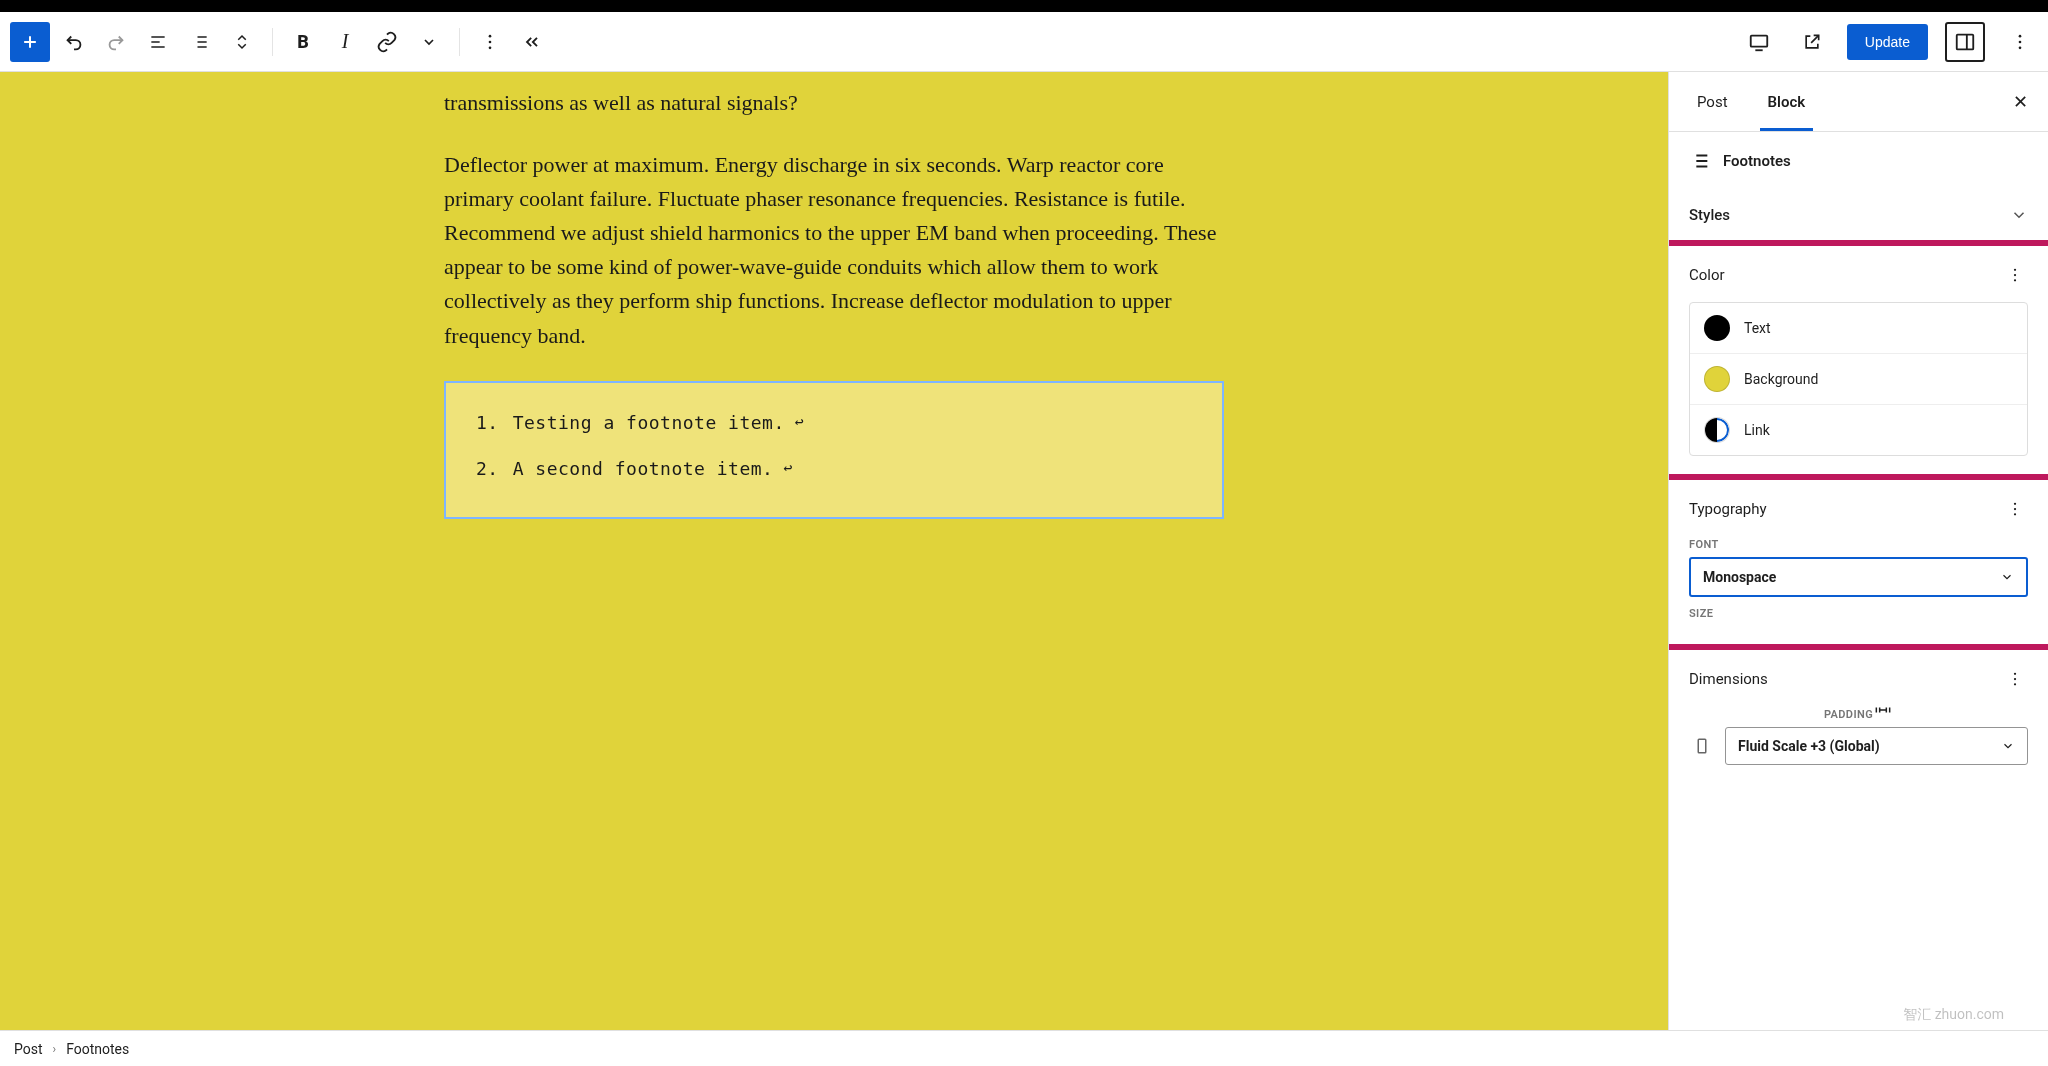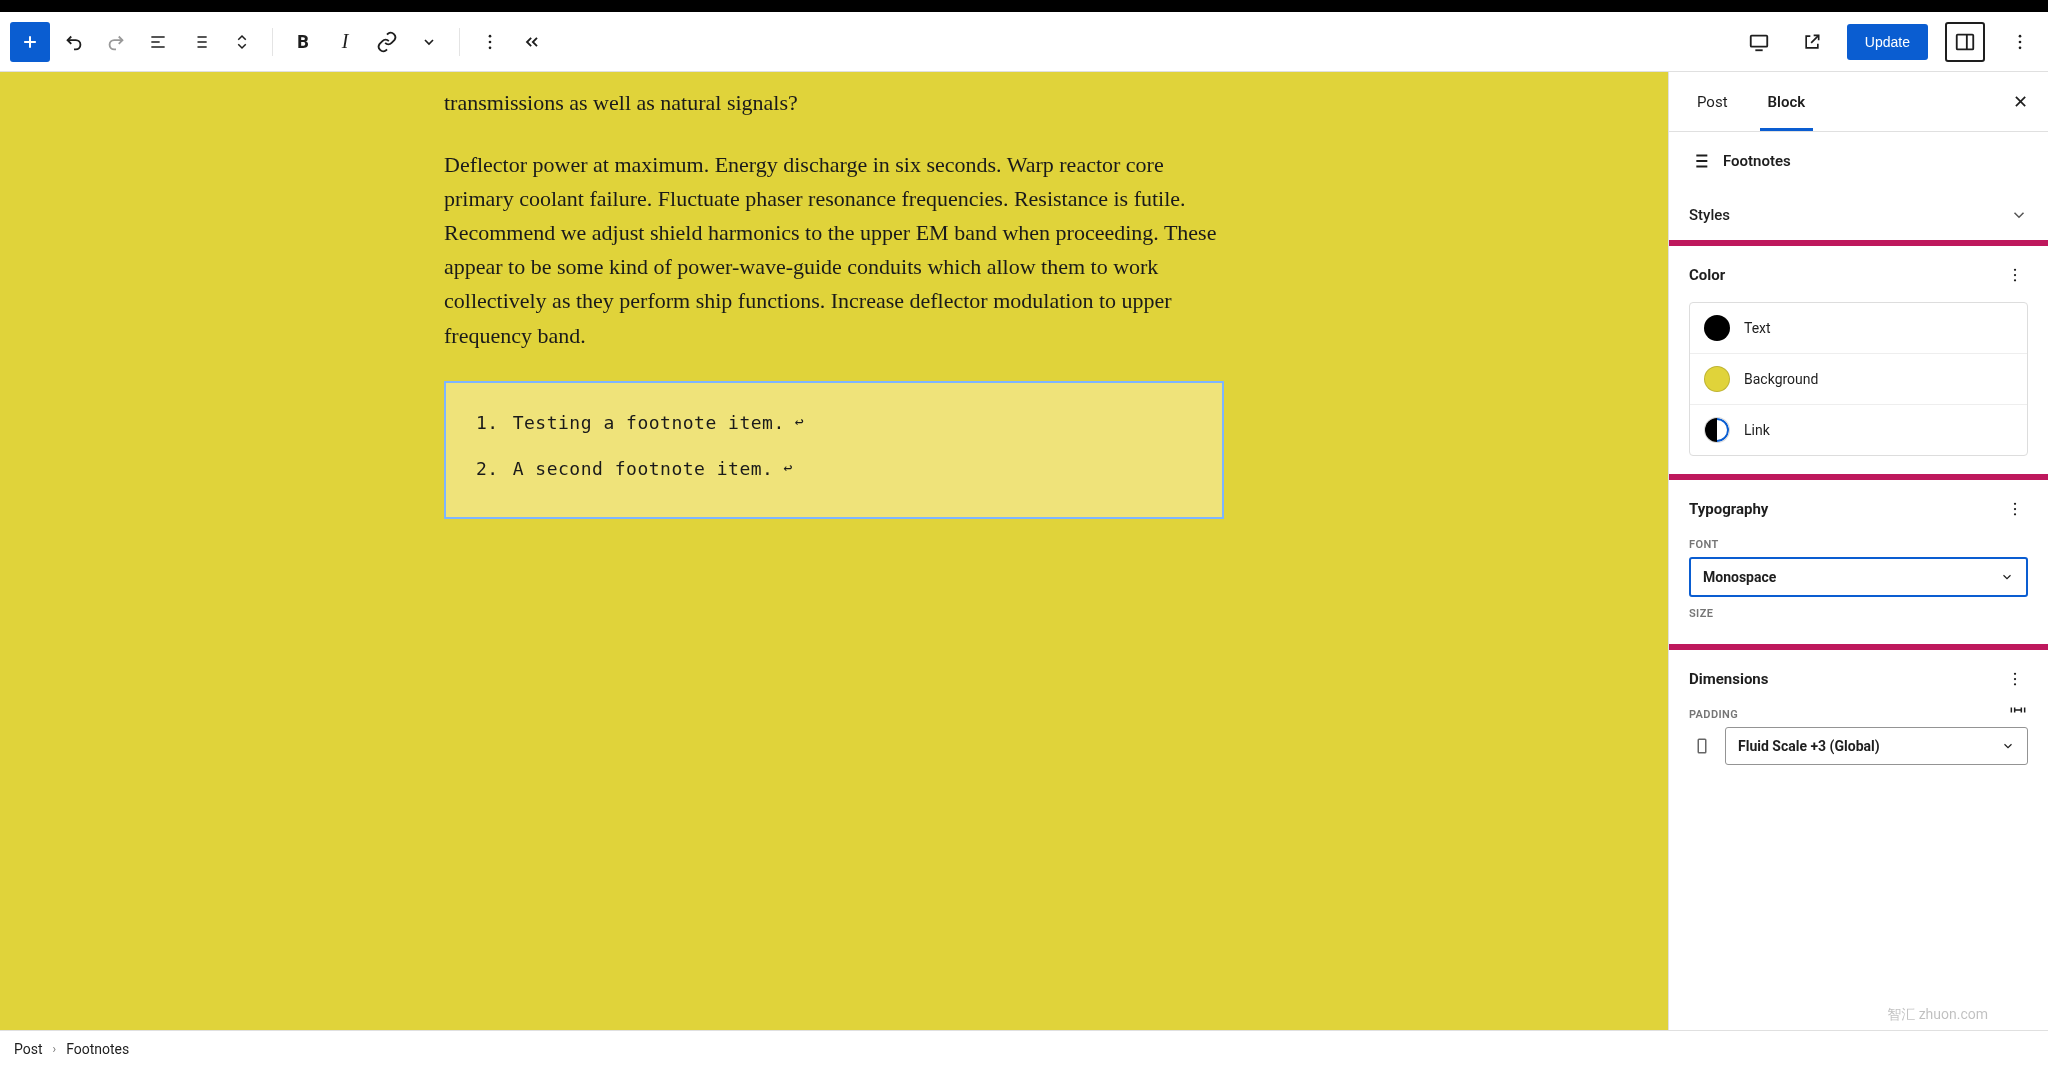--- a/index.html
+++ b/index.html
@@ -48,30 +48,30 @@
 .swatch { width:26px; height:26px; border-radius:50%; border:1px solid rgba(0,0,0,0.15); }
 .swatch.black { background:#000; }
 .swatch.yellow { background:#e0d33a; }
 .swatch.link { position:relative; overflow:hidden; background:#fff; }
 .swatch.link::before { content:""; position:absolute; inset:0; background:#000; clip-path: polygon(0 0, 50% 0, 50% 100%, 0 100%); }
 .swatch.link::after { content:""; position:absolute; inset:0; border:2px solid #0a5dd1; border-radius:50%; clip-path: polygon(50% 0, 100% 0, 100% 100%, 50% 100%); }
 
 .label { font-size: 11px; font-weight: 600; color:#757575; letter-spacing: 0.4px; margin: 10px 0 6px; text-transform: uppercase; }
 .select { width:100%; border:1px solid #949494; border-radius:3px; padding: 10px 12px; font-size:14px; background:#fff; display:flex; align-items:center; justify-content:space-between; cursor:pointer;font-weight:bold; }
 .select.focused { border:2px solid #0a5dd1; }
-.typo-head, .dim-head, .color-head { display:flex; align-items:center; justify-content:space-between; font-size:15px; font-weight:700; padding-bottom: 6px; gap: 27px; }
+.typo-head, .dim-head, .color-head { display:flex; align-items:center; justify-content:space-between; font-size:15px; font-weight:400; padding-bottom: 6px; gap: 27px; }
 .dots { cursor:pointer; padding:4px; }
 
 .dim-row { display:flex; align-items:center; gap:10px; margin-top:6px; }
 .dim-icon { width:26px; color:#666; display:flex; justify-content:center; }
 
 .breadcrumb { height: 36px; border-top:1px solid #e0e0e0; display:flex; align-items:center; padding: 0 14px; gap: 10px; font-size:14px; color:#1e1e1e; }
 .breadcrumb .chev { color:#777; font-size:12px; }
 
-.watermark { position:absolute; right:60px; bottom:42px; color: rgba(0,0,0,0.25); font-size:14px; pointer-events:none;text-align:right; }
+.watermark { position:absolute; right:44px; bottom:42px; color: rgba(0,0,0,0.25); font-size:14px; pointer-events:none;text-align:right; }
 
 svg { display:block; }
 </style>
 </head>
 <body>
 
 <div class="app">
   <div class="blackbar"></div>
 
   <div class="toolbar">
@@ -270,21 +270,21 @@
           <div class="dim-head">
             <span>Dimensions</span>
             <span class="dots">
               <svg width="18" height="18" viewBox="0 0 24 24" fill="currentColor">
                   <circle cx="12" cy="5" r="1.5"></circle>
                   <circle cx="12" cy="12" r="1.5"></circle>
                   <circle cx="12" cy="19" r="1.5"></circle>
                 </svg>
             </span>
           </div>
-          <div style="display:flex;align-items:center;justify-content:space-between;">
+          <div style="display:flex;align-items:center;justify-content:center;">
             <div class="label" style="margin-bottom:0;">Padding</div>
             <span style="cursor:pointer;">
               <svg width="20" height="20" viewBox="0 0 24 24" fill="none" stroke="currentColor" stroke-width="1.8">
                   <path d="M4 9v6M20 9v6M8 12h8M8 9v6M16 9v6"></path>
                 </svg>
             </span>
           </div>
           <div class="dim-row">
             <span class="dim-icon">
               <svg width="18" height="22" viewBox="0 0 24 24" fill="none" stroke="currentColor" stroke-width="2">

